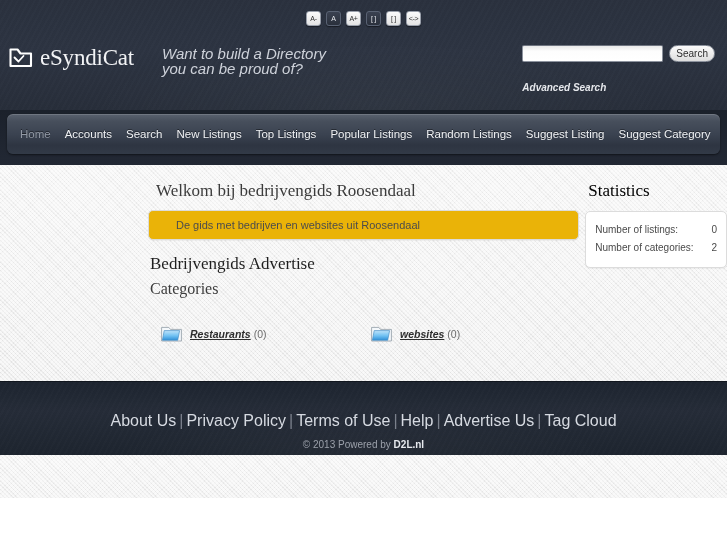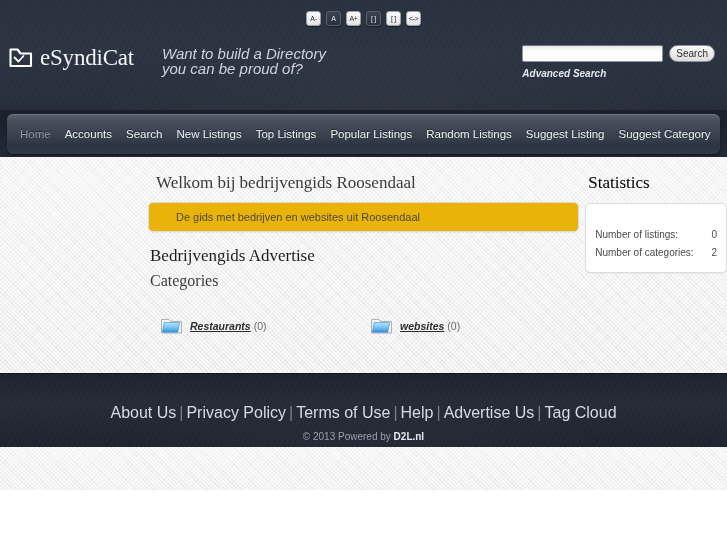--- a/index.html
+++ b/index.html
@@ -142,32 +142,32 @@
     background: linear-gradient(180deg, #fbfbfb 0%, #dedede 100%);
     font-size: 10px;
     color: #2e2e2e;
     cursor: pointer;
     font-family: "Liberation Sans", sans-serif;
     line-height: 15px;
     box-sizing: border-box;
   }
   .adv-search {
     display: inline-block;
-    margin-top: 6px;
+    margin-top: 20px;
     font-size: 10px;
     font-style: italic;
     font-weight: bold;
     color: #e6e8ec;
     text-decoration: none;
     cursor: pointer;
   }
 
   
   .navwrap {
-    height: 47px;
+    height: 55px;
     background: linear-gradient(180deg, #1b212b 0%, #222834 100%);
     padding-top: 1px;
     box-sizing: border-box;
   }
   .nav {
     margin: 3px 7px 0 7px;
     height: 40px;
     border-radius: 6px;
     background:
       linear-gradient(180deg, #5a626f 0%, #474f5c 18%, #3a4250 52%, #2e3542 78%, #323a47 100%);
@@ -296,21 +296,21 @@
     color: #000000;
     margin: 0 0 10px 3px;
     line-height: 20px;
     font-weight: normal;
   }
   .stats-box {
     background: #ffffff;
     border: 1px solid #dcdcdc;
     border-radius: 5px;
     box-shadow: 0 1px 1px rgba(0,0,0,0.05);
-    padding: 22px 9px 10px 9px;
+    padding: 9px 9px 10px 9px;
   }
   .stat-row {
     display: flex;
     justify-content: space-between;
     font-size: 10px;
     color: #4a4a4a;
     line-height: 18px;
     white-space: nowrap;
   }
   .stat-val { color: #4a4a4a; padding-left: 6px; }

